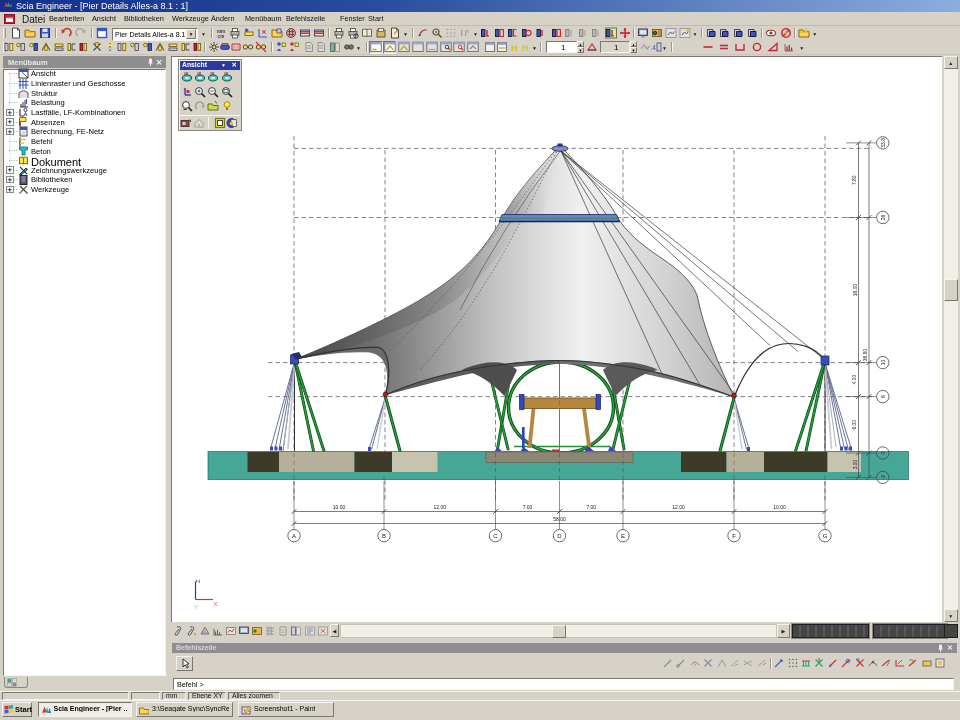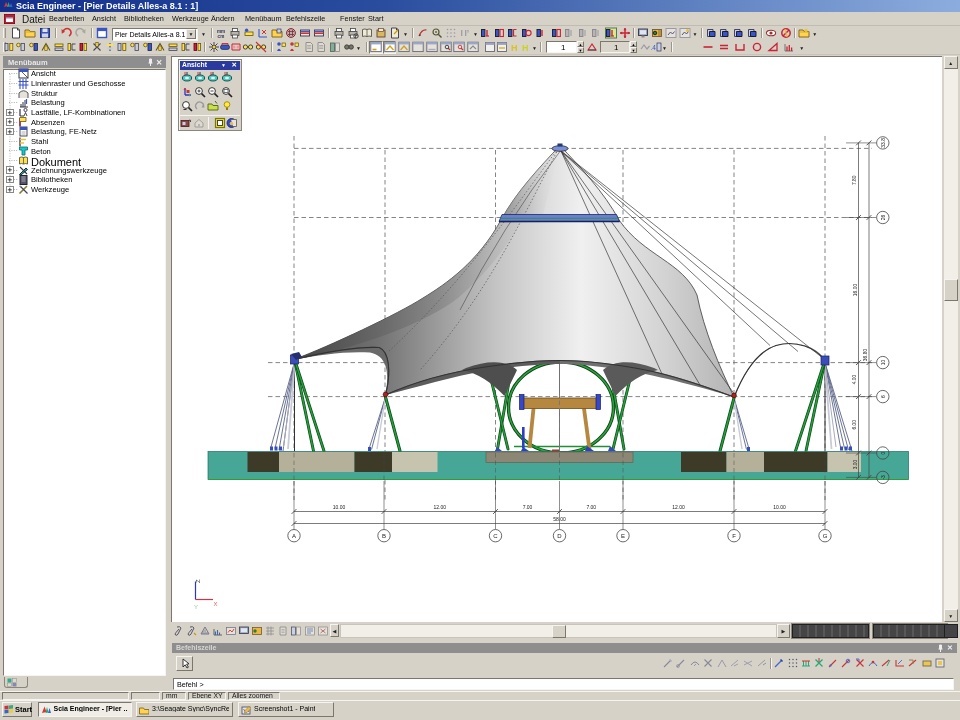--- a/index.html
+++ b/index.html
@@ -9,21 +9,21 @@
 .grip{width:3px;background:linear-gradient(90deg,#f5f4f0 0 1px,#9a968c 2px 3px);}
 .sep{width:2px;background:linear-gradient(90deg,#9a968c 0 1px,#f5f4f0 1px 2px);}
 .t{position:absolute;white-space:nowrap;}
 </style></head><body>
 <div class="abs" style="left:0;top:0;width:960px;height:12px;background:linear-gradient(90deg,#14308c 0%,#2a4d9e 40%,#8badde 100%);"></div>
 <svg class="abs" style="left:3px;top:1px" width="10" height="10" viewBox="0 0 10 10">
     <path d="M1 6 L3 1 L5 5 Z" fill="#d33"></path>
     <path d="M4 6 L5.5 1 L7 5.5 Z" fill="#2a7"></path>
     <path d="M6.5 6 L8 2 L9.5 6 Z" fill="#36c"></path>
   </svg>
-<div class="t" style="left:16px;top:1px;font-size:9px;font-weight:bold;color:#fff;">Scia Engineer - [Pier Details Alles-a 8.1 : 1]</div>
+<div class="t" style="left:16px;top:1px;font-size:9px;font-weight:normal;color:#fff;">Scia Engineer - [Pier Details Alles-a 8.1 : 1]</div>
 <div class="abs" style="left:0;top:12px;width:960px;height:14px;background:#d6d2c8;border-bottom:1px solid #c0bcb2;"></div>
 <svg class="abs" style="left:4px;top:14px" width="11" height="10" viewBox="0 0 11 10">
     <rect x="0" y="0" width="11" height="10" fill="#b23" stroke="#602"></rect>
     <rect x="2" y="3" width="7" height="5" fill="#fff"></rect>
     <rect x="2" y="3" width="7" height="1.5" fill="#88a"></rect>
   </svg>
 <div class="t" style="left:22px;top:14px;font-size:10px;color:#111;">Datei</div>
 <div class="t" style="left:49px;top:14px;font-size:7.3px;color:#111;">Bearbeiten</div>
 <div class="t" style="left:92px;top:14px;font-size:7.3px;color:#111;">Ansicht</div>
 <div class="t" style="left:124px;top:14px;font-size:7.3px;color:#111;">Bibliotheken</div>
@@ -543,29 +543,29 @@
   </svg>
 <div class="abs" style="left:6px;top:127.8px;width:7.6px;height:7.6px;background:#fff;border:1px solid #888;"></div>
 <svg class="abs" style="left:6px;top:127.8px" width="7.6" height="7.6" viewBox="0 0 7.6 7.6">
     <path d="M1.8 3.8h4M3.8 1.8v4" stroke="#333" stroke-width="0.9"></path>
   </svg>
 <svg class="abs" style="left:17.5px;top:126.095px" width="11" height="11" viewBox="0 0 11 11">
     <rect x="2" y="1" width="7" height="9" fill="#fff" stroke="#334" stroke-width="0.9"></rect>
     <rect x="2" y="1" width="7" height="3" fill="#3a55c8"></rect>
     <path d="M3.5 6h4M3.5 8h4" stroke="#99a" stroke-width="0.8"></path>
   </svg>
-<div class="t" style="left:31px;top:127.2px;font-size:7.6px;color:#000;">Belastung, FE-Netz</div>
+<div class="t" style="left:31px;top:127.2px;font-size:7.6px;color:#000;">Berechnung, FE-Netz</div>
 <svg class="abs" style="left:9px;top:140.7px" width="9" height="1" viewBox="0 0 9 1">
     <path d="M0 0.5h9" stroke="#999" stroke-width="0.8" stroke-dasharray="1 1.4"></path>
   </svg>
 <svg class="abs" style="left:17.5px;top:135.72500000000002px" width="11" height="11" viewBox="0 0 11 11">
     <path d="M2 1.5v9" stroke="#334" stroke-width="1.3"></path>
     <path d="M2 3.5h6M2 7h4" stroke="#e9c23a" stroke-width="1.6"></path>
   </svg>
-<div class="t" style="left:31px;top:136.8px;font-size:7.6px;color:#000;">Stahl</div>
+<div class="t" style="left:31px;top:136.8px;font-size:7.6px;color:#000;">Befehl</div>
 <svg class="abs" style="left:9px;top:150.4px" width="9" height="1" viewBox="0 0 9 1">
     <path d="M0 0.5h9" stroke="#999" stroke-width="0.8" stroke-dasharray="1 1.4"></path>
   </svg>
 <svg class="abs" style="left:17.5px;top:145.35500000000002px" width="11" height="11" viewBox="0 0 11 11">
     <path d="M1.5 2h8v3h-2.5v5h-3V5H1.5z" fill="#18c8c8" stroke="#0a6a6a" stroke-width="0.8"></path>
   </svg>
 <div class="t" style="left:31px;top:146.5px;font-size:7.6px;color:#000;">Beton</div>
 <svg class="abs" style="left:9px;top:160.0px" width="9" height="1" viewBox="0 0 9 1">
     <path d="M0 0.5h9" stroke="#999" stroke-width="0.8" stroke-dasharray="1 1.4"></path>
   </svg>

